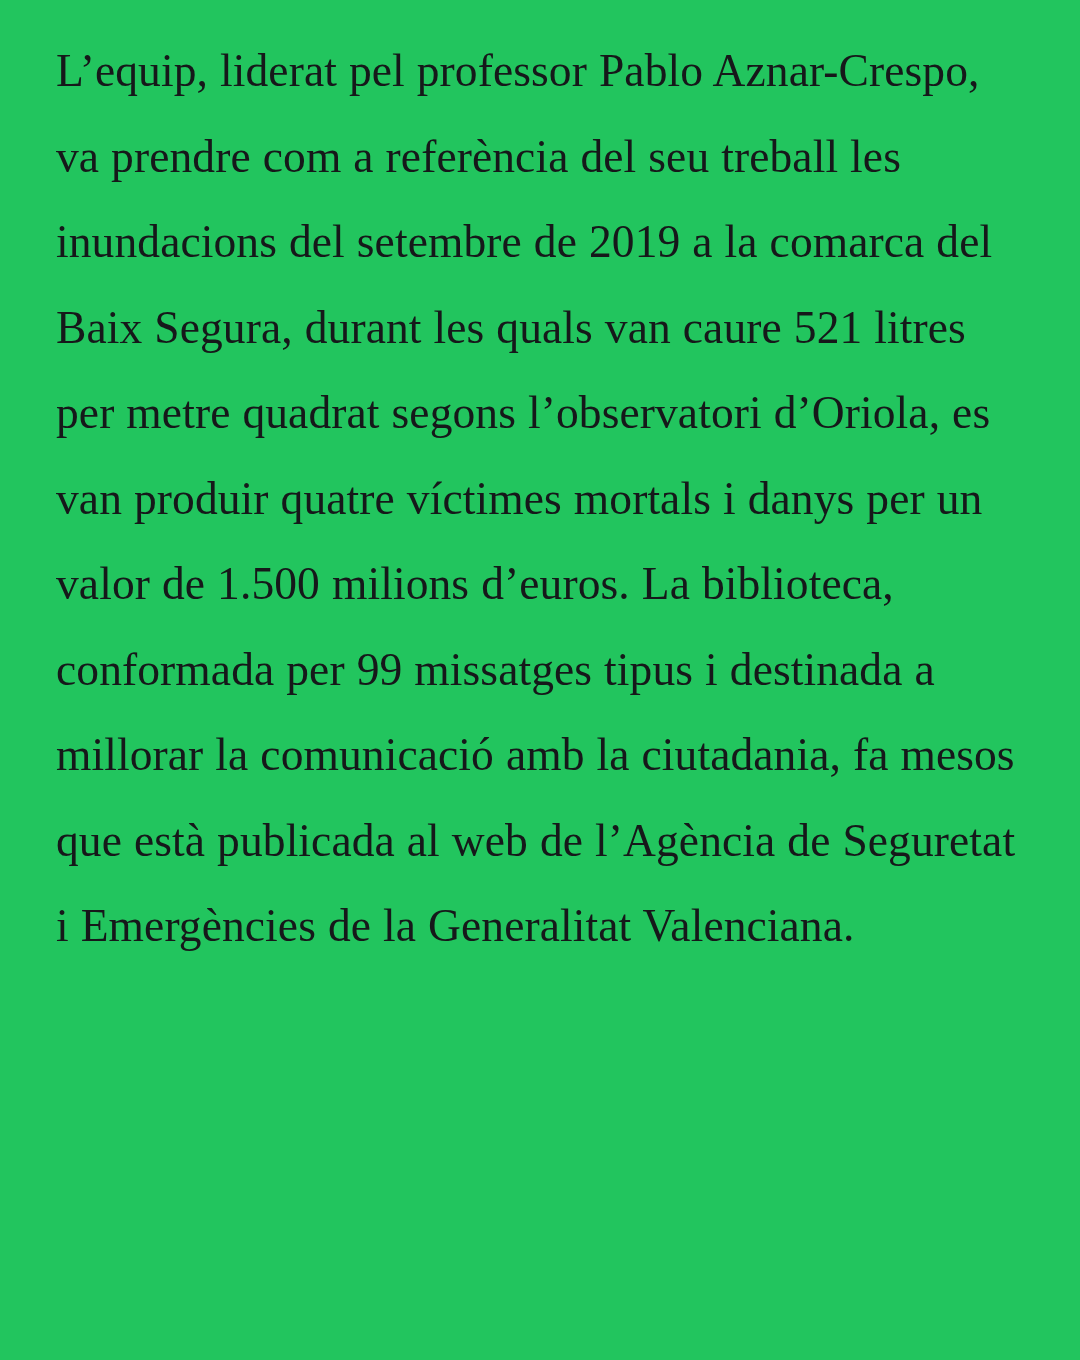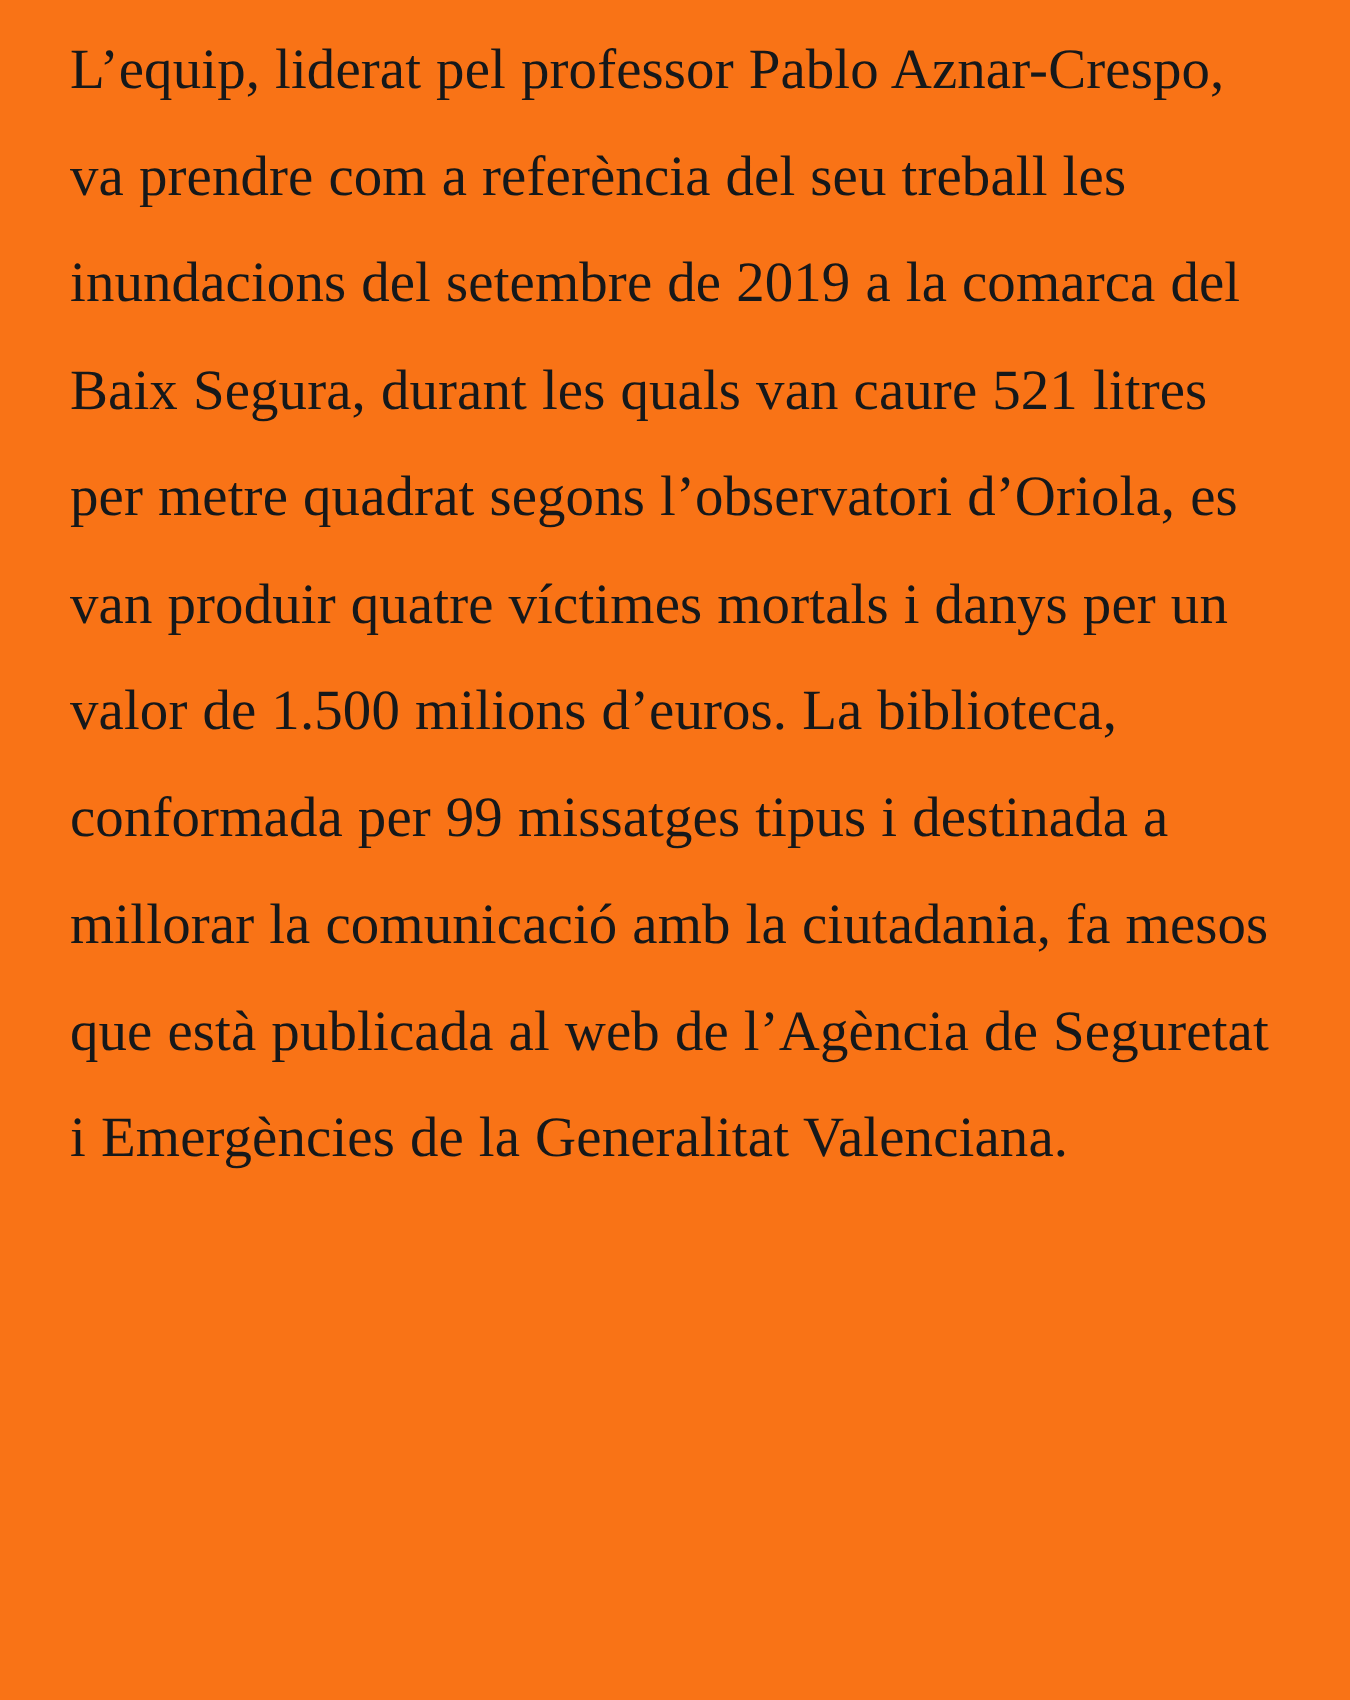--- a/index.html
+++ b/index.html
@@ -12,22 +12,22 @@
     width: 1080px;
     height: 1360px;
     overflow: hidden;
     font-family: "Liberation Serif", "DejaVu Serif", serif;
     color: #1a1a1a;
   }
   .article-body {
     box-sizing: border-box;
     width: 1080px;
     height: 1360px;
-    padding: 12px 62px 0 56px;
-    background: #f97316;
+    padding: 28px 62px 0 56px;
+    background: #22c55e;
   }
   .article-paragraph {
     margin: 0;
     font-family: "Liberation Serif", "DejaVu Serif", serif;
     font-size: 45.5px;
     line-height: 85.5px;
     font-weight: 400;
     color: #16181a;
     letter-spacing: 0.1px;
     text-align: left;

